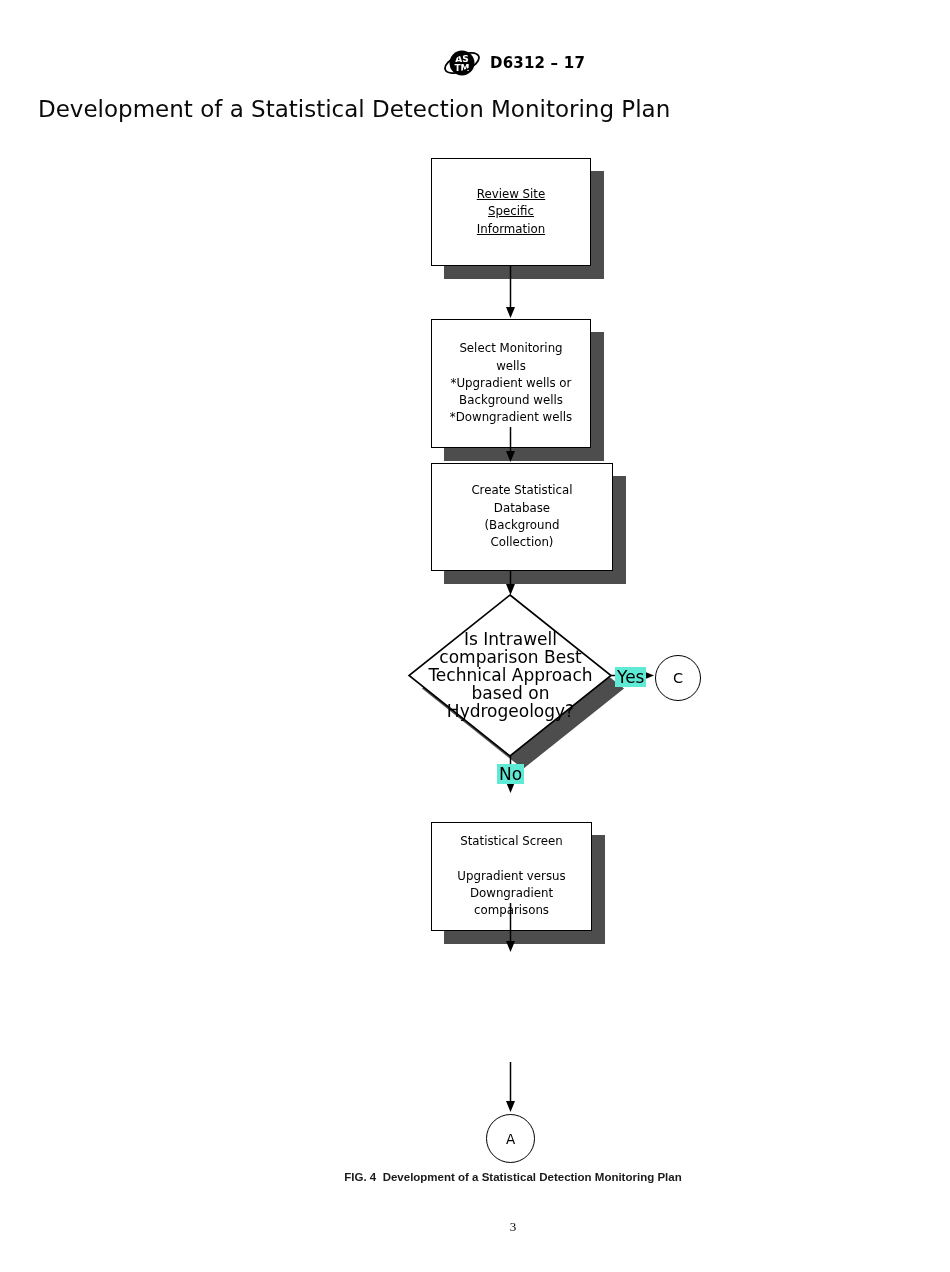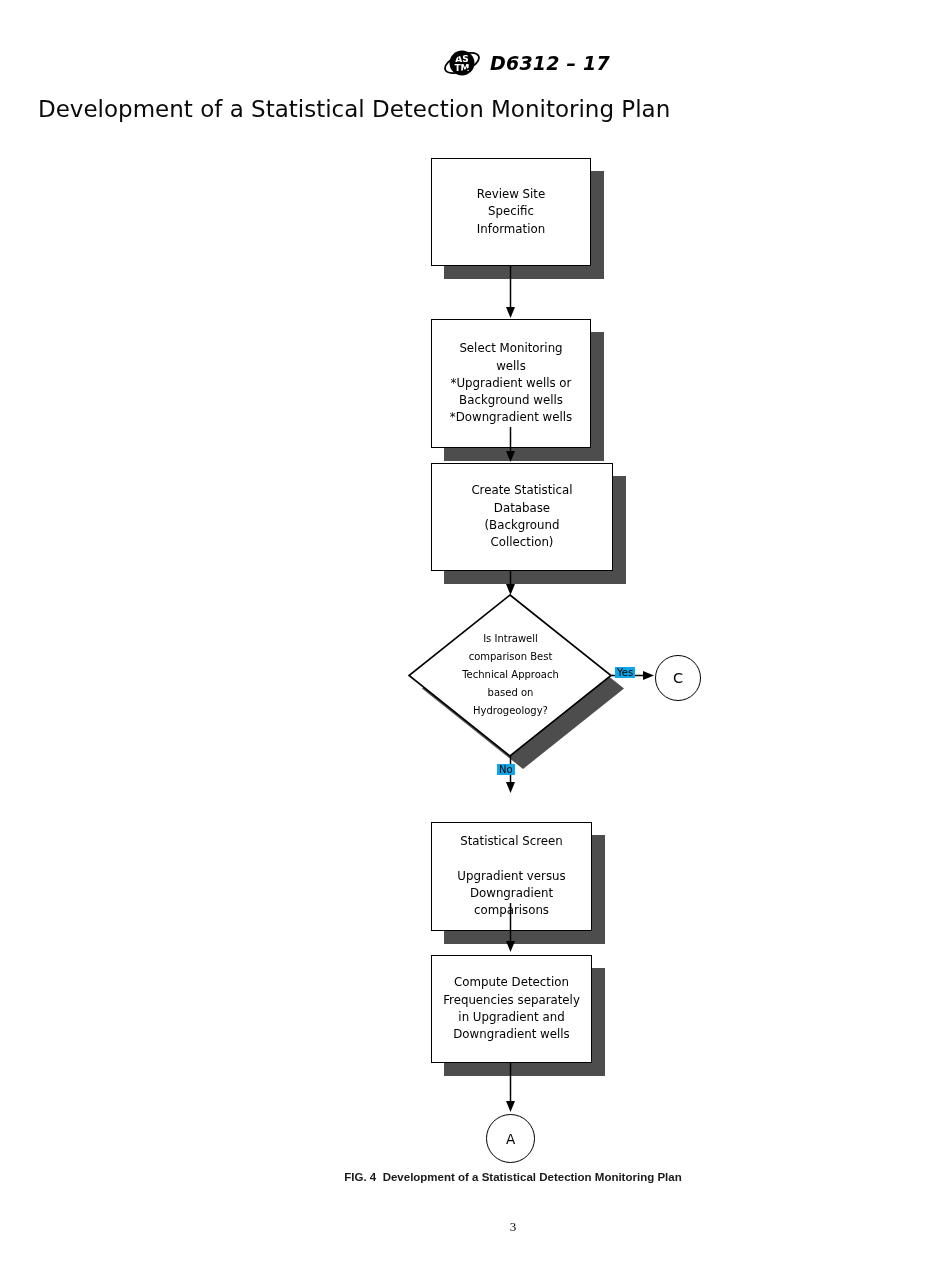--- a/index.html
+++ b/index.html
@@ -5,47 +5,47 @@
   html,body { margin:0; padding:0; background:#ffffff; }
   .page {
     position:relative; width:950px; height:1272px; background:#ffffff;
     font-family:"DejaVu Sans", sans-serif; color:#000; overflow:hidden;margin-left:38px;
   }
   
   .hdr {
     position:absolute; left:405px; top:46px;
     display:flex; align-items:center; gap:9px;
   }
-  .doc-code { font-weight:bold; font-size:19px; letter-spacing:0.2px;font-style:italic; }
+  .doc-code { font-weight:bold; font-size:15px; letter-spacing:0.2px; }
   .title {
     position:absolute; top:96px; left:0; width:100%;
     text-align:left; font-size:23px; color:#0a0a0a;
   }
   
   .flow-svg { position:absolute; left:0; top:0; z-index:2; pointer-events:none; }
   .box {
     position:absolute; z-index:1; box-sizing:border-box;
     background:#ffffff; border:1.6px solid #000;
     box-shadow:13px 13px 0 #4d4d4d;
     display:flex; align-items:center; justify-content:center;
     text-align:center; font-size:11.8px; line-height:1.47;
     white-space:pre-line;
   }
-  .b1 { left:393px; top:158px; width:160px; height:108px; }
+  .b1 { left:393px; top:158px; width:160px; height:108px;text-decoration:underline; }
   .b2 { left:393px; top:319px; width:160px; height:129px; }
   .b3 { left:393px; top:463px; width:182px; height:108px; }
   .b5 { left:393px; top:822px; width:161px; height:109px; }
   .b6 { left:393px; top:955px; width:161px; height:108px; }
   .diamond-text {
     position:absolute; z-index:3; left:377px; top:630px; width:191px;
-    text-align:center; font-size:10px; line-height:18px; white-space:pre-line;
+    text-align:center; font-size:17px; line-height:18px; white-space:pre-line;
   }
   .branch-label {
-    position:absolute; z-index:3; background:#0ea5e9;
-    font-size:10px; padding:0 2px;
+    position:absolute; z-index:3; background:#5eead4;
+    font-size:17px; padding:0 2px;
   }
   .lbl-yes { left:577px; top:667px; }
   .lbl-no  { left:459px; top:764px; }
   .conn-circle {
     position:absolute; z-index:1; box-sizing:border-box;
     background:#ffffff; border:1.6px solid #000; border-radius:50%;
     display:flex; align-items:center; justify-content:center;
   }
   .circ-c { left:617px; top:655px; width:46px; height:46px; font-size:14.5px; }
   .circ-a { left:448px; top:1114px; width:49px; height:49px; font-size:13.5px; }
@@ -116,24 +116,20 @@
 *Downgradient wells</div>
   <div class="box b3">Create Statistical
 Database
 (Background
 Collection)</div>
   <div class="box b5">Statistical Screen
 
 Upgradient versus
 Downgradient
 comparisons</div>
-  <div class="box b6">Compute Detection
-Frequencies separately
-in Upgradient and
-Downgradient wells</div>
 
   <div class="diamond-text">Is Intrawell
 comparison Best
 Technical Approach
 based on
 Hydrogeology?</div>
 
   <span class="branch-label lbl-yes">Yes</span>
   <span class="branch-label lbl-no">No</span>
 

